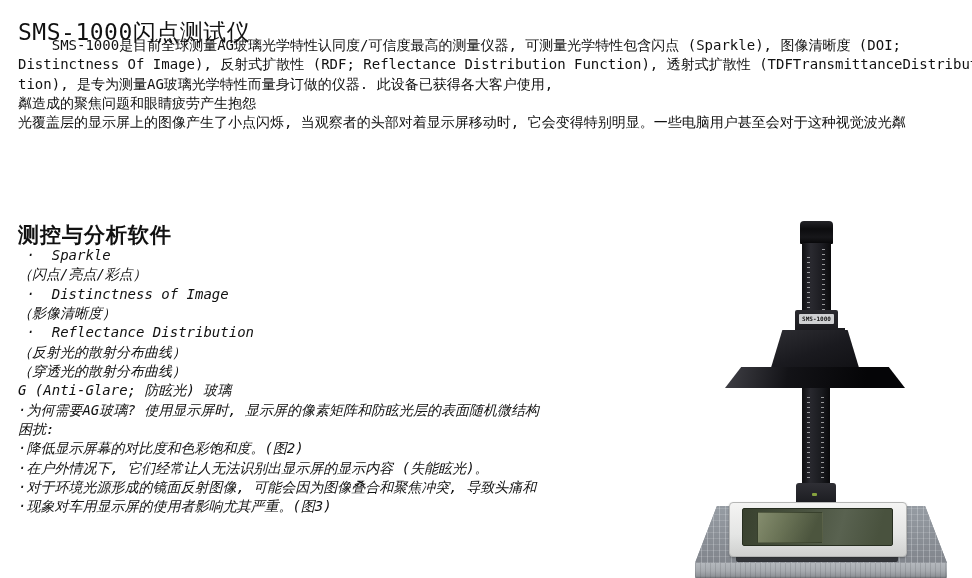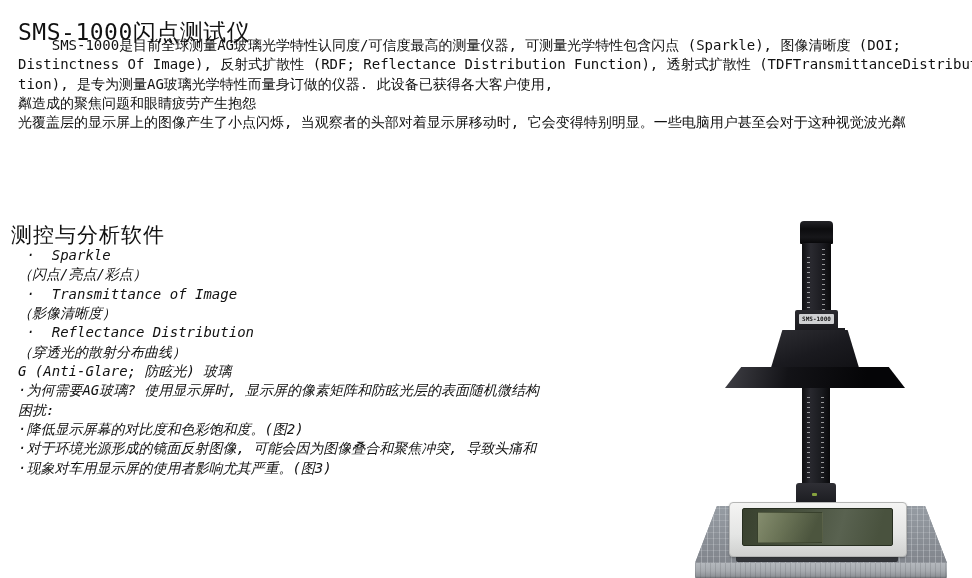--- a/index.html
+++ b/index.html
@@ -8,22 +8,22 @@
     background:#ffffff;color:#111111;
     font-family:"DejaVu Sans Mono","Liberation Mono",monospace;
   }
   .page-title{
     position:absolute;left:18px;top:2px;
     font-size:23px;font-weight:normal;letter-spacing:.5px;white-space:pre;
   }
   .intro{position:absolute;left:18px;top:36px;width:946px;}
   .tline{font-size:14px;line-height:19.3px;white-space:pre;}
   .section-heading{
-    position:absolute;left:11px;top:204px;
-    font-size:21px;font-weight:normal;letter-spacing:1px;white-space:pre;
+    position:absolute;left:18px;top:204px;
+    font-size:21px;font-weight:bold;letter-spacing:1px;white-space:pre;
   }
   .features{position:absolute;left:18px;top:246px;width:600px;}
   .fline{font-size:14px;line-height:19.35px;white-space:pre;font-style:italic;}
 
   
   .device{position:absolute;left:0;top:0;width:972px;height:578px;pointer-events:none;}
   .device *{position:absolute;}
   .cap{left:760px;top:205px;width:33px;height:23px;border-radius:4px 4px 1px 1px;
        background:linear-gradient(180deg,#232327,#0c0c0e 35%,#17171a 70%,#050507);z-index:1;}
   .col-upper{left:762px;top:227px;width:29px;height:94px;z-index:1;
@@ -83,28 +83,30 @@
   <div class="tline">tion), 是专为测量AG玻璃光学特性而量身订做的仪器. 此设备已获得各大客户使用,</div>
   <div class="tline">粼造成的聚焦问题和眼睛疲劳产生抱怨</div>
   <div class="tline">光覆盖层的显示屏上的图像产生了小点闪烁, 当观察者的头部对着显示屏移动时, 它会变得特别明显。一些电脑用户甚至会对于这种视觉波光粼</div>
 </section>
 
 <h2 class="section-heading">测控与分析软件</h2>
 
 <section class="features">
   <div class="fline"> ·  Sparkle</div>
   <div class="fline">（闪点/亮点/彩点）</div>
-  <div class="fline"> ·  Transmittance of Image</div>
+  <div class="fline"> ·  Distinctness of Image</div>
   <div class="fline">（影像清晰度）</div>
   <div class="fline"> ·  Reflectance Distribution</div>
+  <div class="fline">（反射光的散射分布曲线）</div>
   <div class="fline">（穿透光的散射分布曲线）</div>
   <div class="fline">G (Anti-Glare; 防眩光) 玻璃</div>
   <div class="fline">·为何需要AG玻璃? 使用显示屏时, 显示屏的像素矩阵和防眩光层的表面随机微结构</div>
   <div class="fline">困扰:</div>
   <div class="fline">·降低显示屏幕的对比度和色彩饱和度。(图2)</div>
+  <div class="fline">·在户外情况下, 它们经常让人无法识别出显示屏的显示内容 (失能眩光)。</div>
   <div class="fline">·对于环境光源形成的镜面反射图像, 可能会因为图像叠合和聚焦冲突, 导致头痛和</div>
   <div class="fline">·现象对车用显示屏的使用者影响尤其严重。(图3)</div>
 </section>
 
 <figure class="device">
   <div class="base-top"></div>
   <div class="base-front"></div>
 
   <div class="cap"></div>
   <div class="col-upper">

